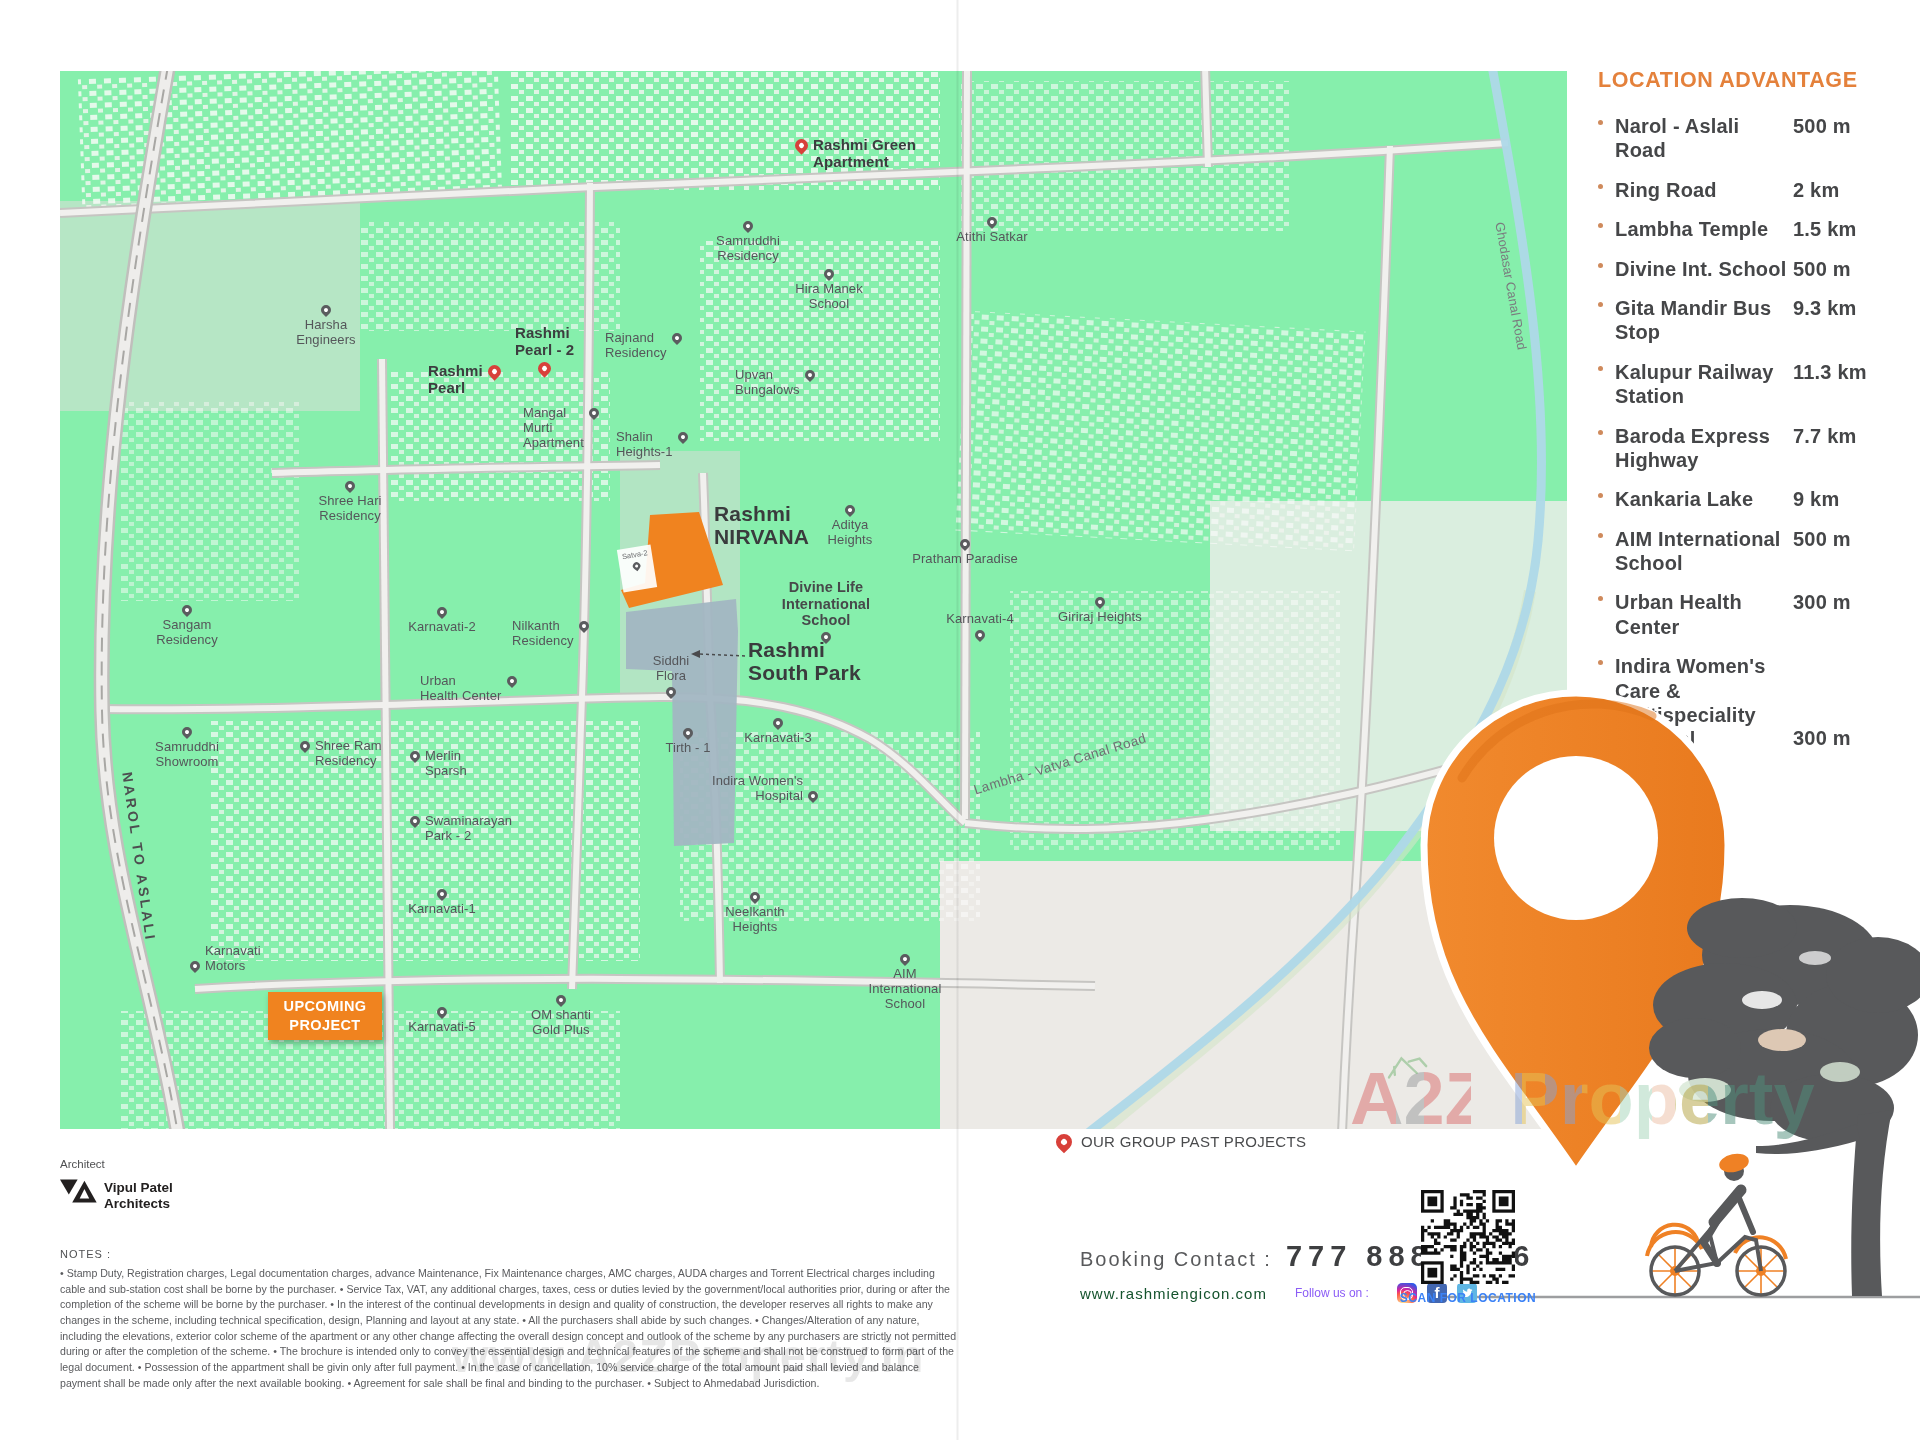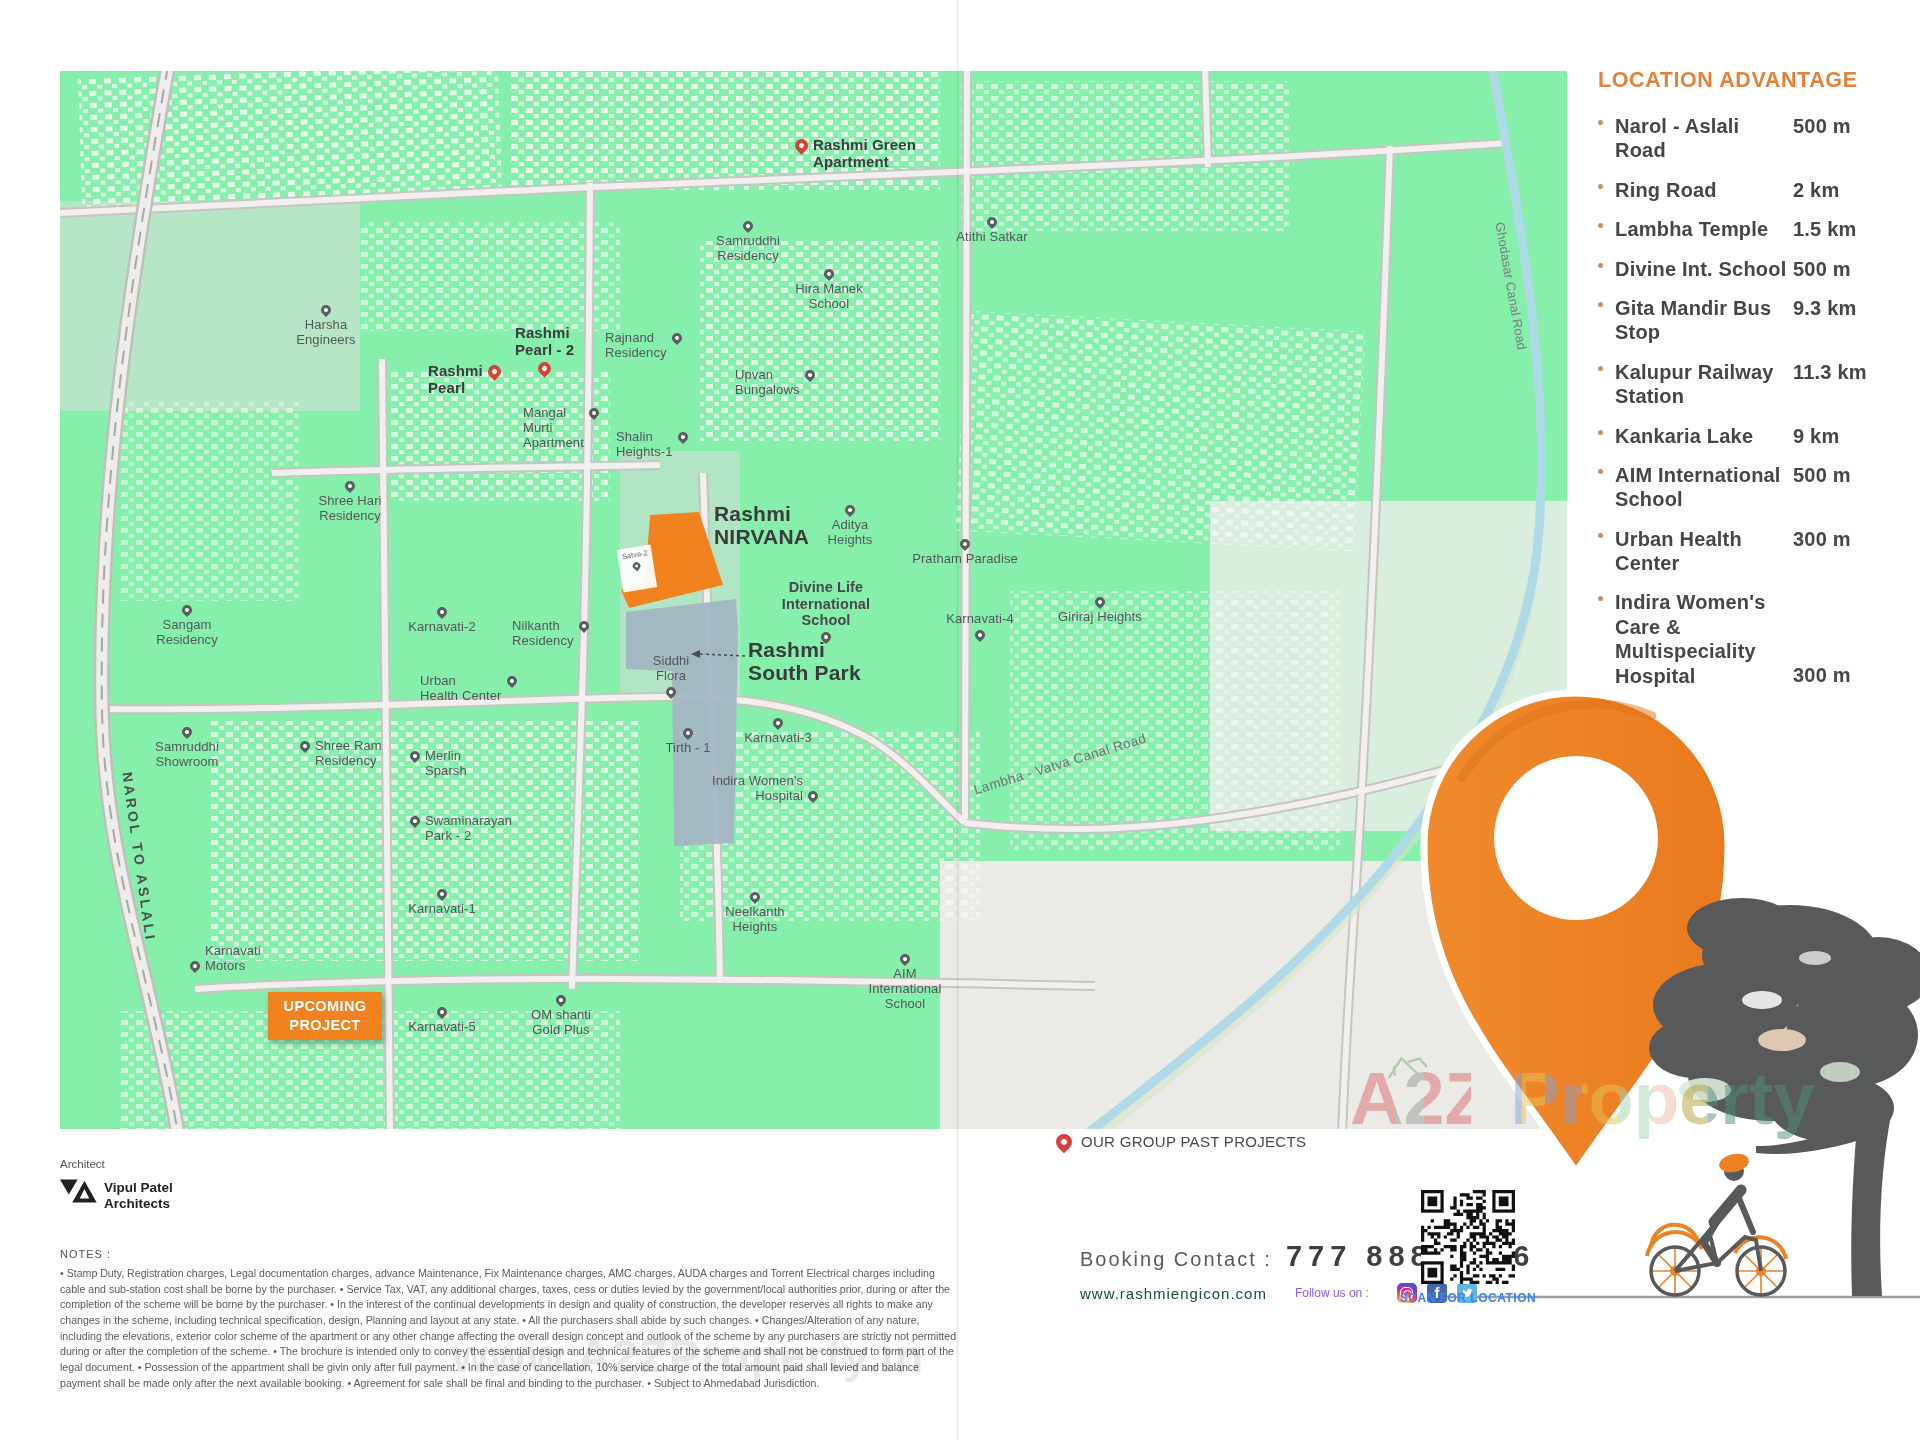--- a/index.html
+++ b/index.html
@@ -372,20 +372,25 @@
         <span class="lbl">Gita Mandir Bus Stop</span>
         <span class="dst">9.3 km</span>
       </div>
     <div class="lrow">
         <span class="dot"></span>
         <span class="lbl">Kalupur Railway Station</span>
         <span class="dst">11.3 km</span>
       </div>
     <div class="lrow">
         <span class="dot"></span>
+        <span class="lbl">Baroda Express Highway</span>
+        <span class="dst">7.7 km</span>
+      </div>
+    <div class="lrow">
+        <span class="dot"></span>
         <span class="lbl">Kankaria Lake</span>
         <span class="dst">9 km</span>
       </div>
     <div class="lrow">
         <span class="dot"></span>
         <span class="lbl">AIM International School</span>
         <span class="dst">500 m</span>
       </div>
     <div class="lrow">
         <span class="dot"></span>

